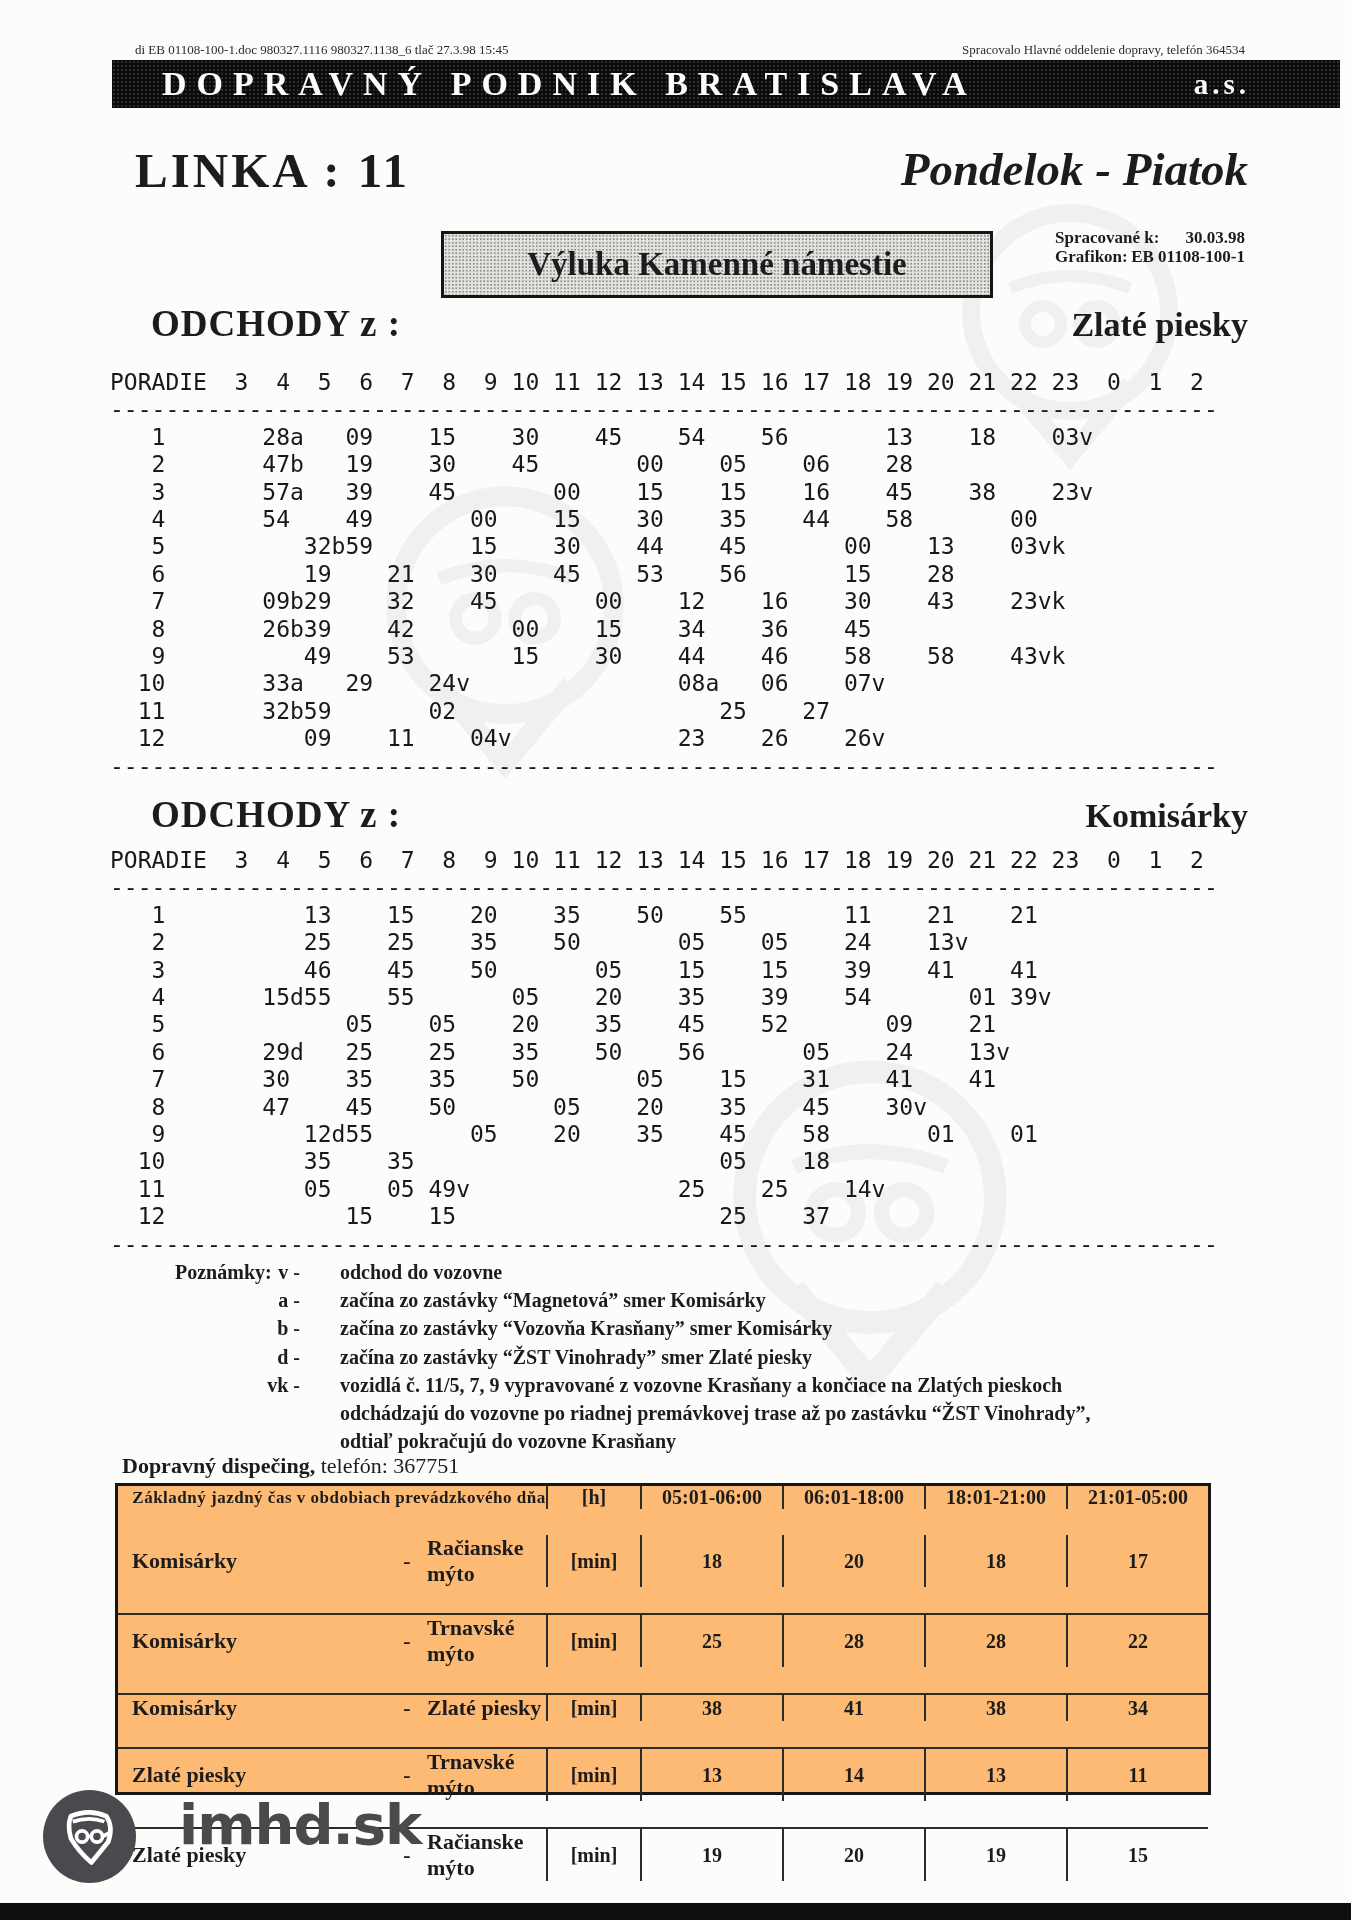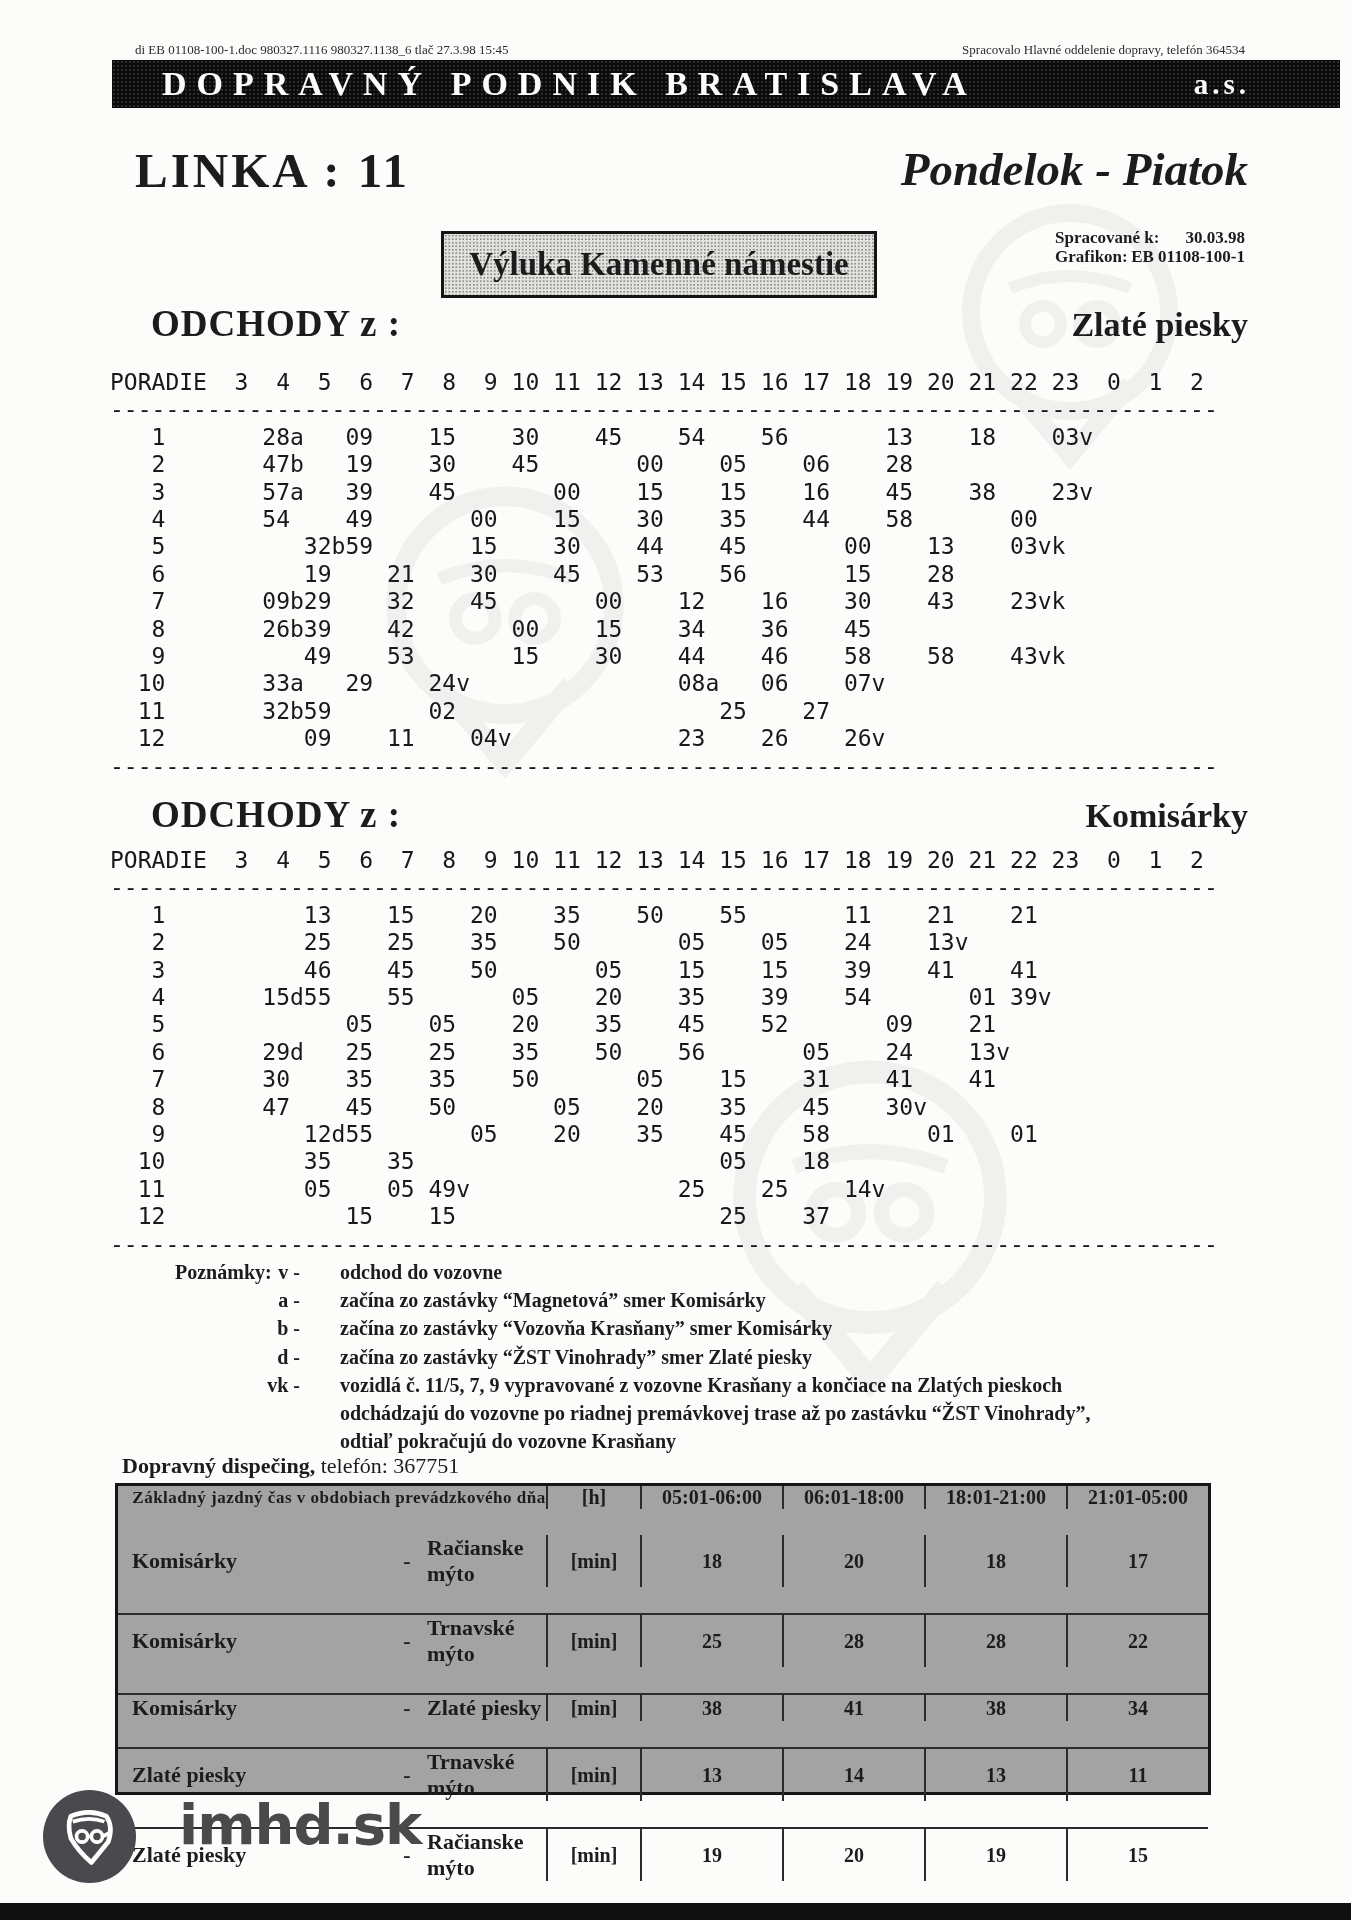--- a/index.html
+++ b/index.html
@@ -13,21 +13,21 @@
   .banner { top:60px; left:112px; width:1228px; height:48px; background:#0b0b0b;
             background-image:radial-gradient(circle,#2e2e2e 0.7px, transparent 1px); background-size:4px 4px;
             display:flex; align-items:center; justify-content:space-between; padding:0 90px 0 50px; }
   .banner .t1 { color:#fdfdfd; font-weight:bold; font-size:34px; letter-spacing:10px; white-space:nowrap; }
   .banner .t2 { color:#fdfdfd; font-weight:bold; font-size:29px; letter-spacing:4px; }
 
   .linka-row { top:142px; left:135px; right:103px; display:flex; justify-content:space-between; align-items:flex-start; }
   .linka { font-size:49px; font-weight:bold; letter-spacing:3px; }
   .days  { font-size:47px; font-weight:bold; font-style:italic; }
 
-  .vyluka { top:231px; left:441px; width:436px; height:67px; border:3px solid #151515;
+  .vyluka { top:231px; left:441px; width:552px; height:67px; border:3px solid #151515;
             background-color:#e3e3e0;
             background-image:radial-gradient(circle,#8e8e8c 0.8px, transparent 1.1px); background-size:3.5px 3.5px;
             display:flex; align-items:center; justify-content:center; }
   .vyluka span { font-size:33px; font-weight:bold; }
 
   .sprac { top:228px; right:106px; width:190px; font-size:17px; font-weight:bold; line-height:19px; }
   .sprac .row { display:flex; justify-content:space-between; }
 
   .section-row { left:135px; right:103px; display:flex; justify-content:space-between; align-items:baseline; }
   .odchody { font-size:37px; font-weight:bold; letter-spacing:1px;margin-left:16px; }
@@ -39,21 +39,21 @@
   .notes { top:1258px; left:135px; right:103px; font-size:20px; font-weight:bold; line-height:28.2px; }
   .notes-label { position:absolute; left:0; top:0;margin-left:40px; }
   .note-row { display:flex; }
   .note-sym { width:165px; text-align:right; padding-right:0; flex:none; }
   .note-txt { padding-left:40px; }
 
   .dispatch { top:1453px; left:122px; font-size:22px; }
   .dispatch b { font-weight:bold; }
 
   .travel { top:1483px; left:115px; width:1096px; height:312px; border:3px solid #161616;
-            display:flex; flex-direction:column; background:#a3a3a3; }
+            display:flex; flex-direction:column; background:#fdba74; }
   .trow { flex:1; display:flex; border-top:2px solid #2b2b2b; }
   .trow:first-child { border-top:none; }
   .tc { border-left:2px solid #2b2b2b; display:flex; align-items:center; justify-content:center; }
   .tc:first-child { border-left:none; }
   .c-route { width:428px; justify-content:flex-start; padding-left:14px; }
   .c-unit  { width:94px; }
   .c-per   { flex:1; }
   .route-grid { display:grid; grid-template-columns:255px 40px auto; width:100%; align-items:center; }
   .route-grid .dash { text-align:center; }
   .head-label { font-size:17px; font-weight:bold; width:100%; text-align:center; letter-spacing:0.5px; }

